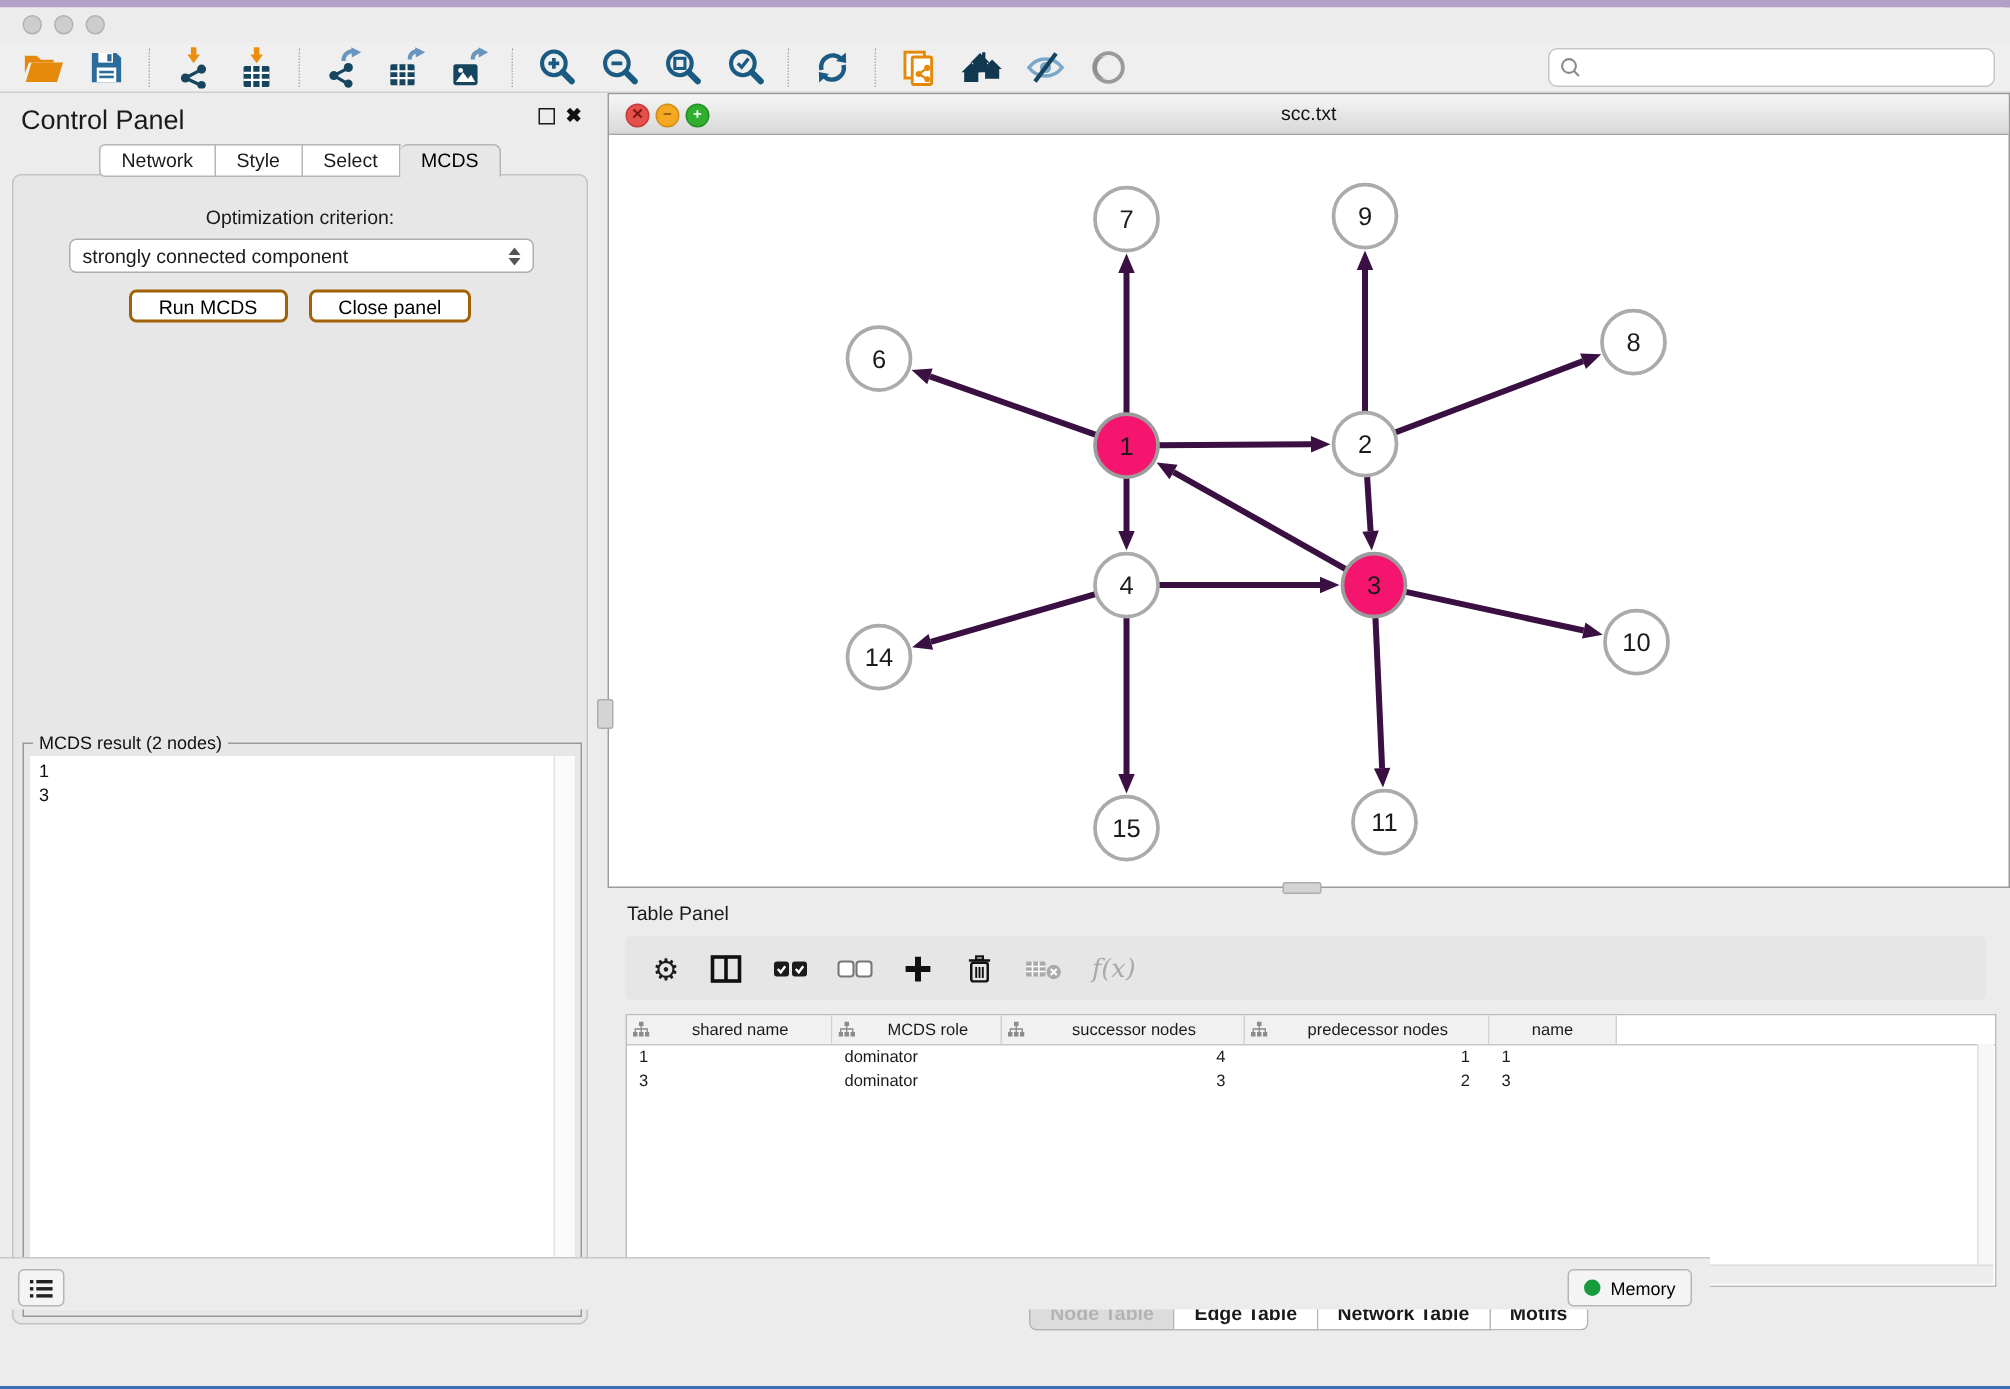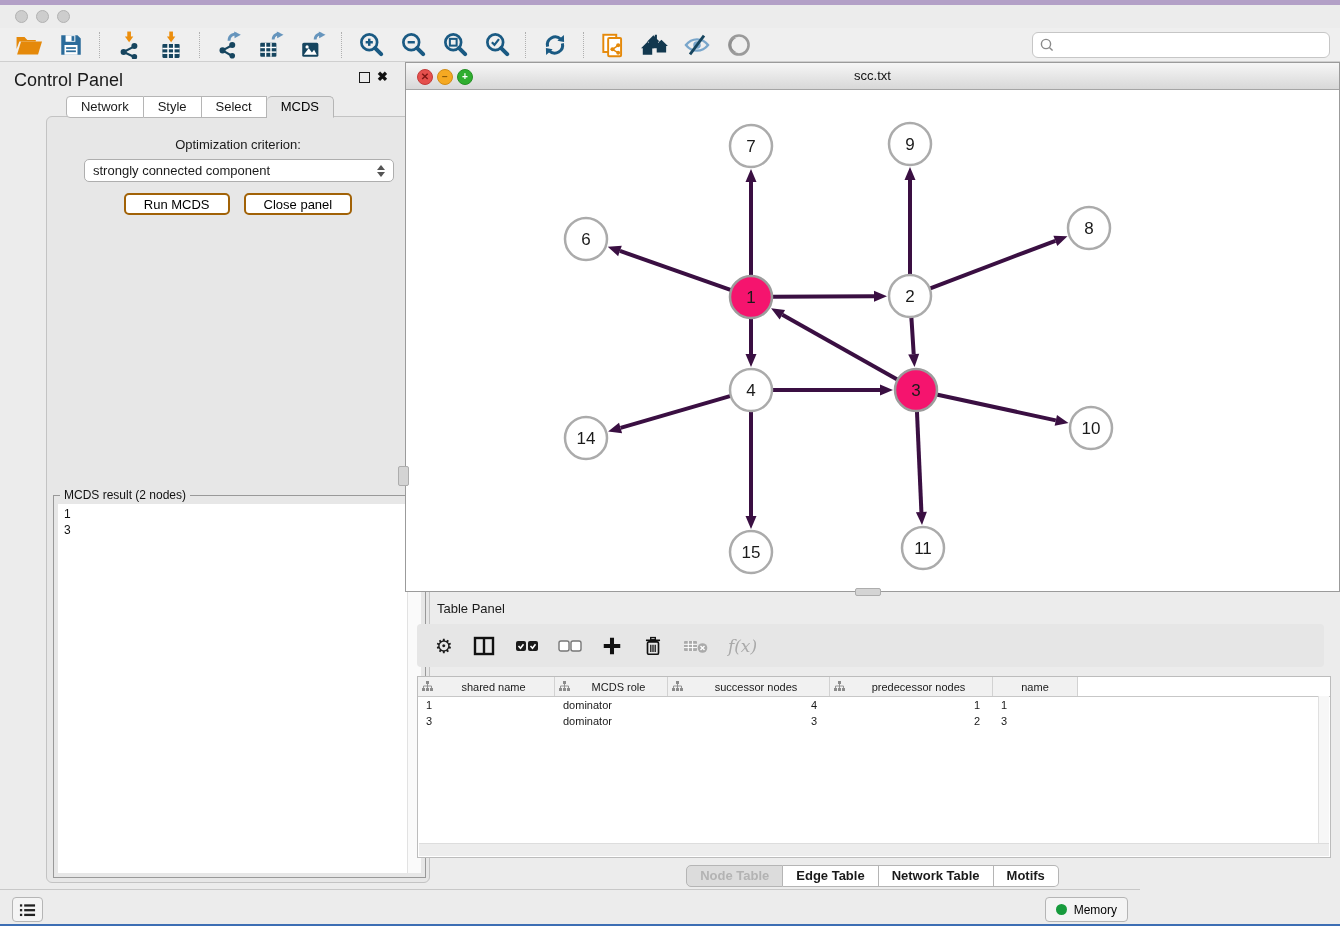--- a/index.html
+++ b/index.html
@@ -35,21 +35,21 @@
   .cp-title{position:absolute;left:14px;top:8px;font-size:18px;}
   .float-ico{position:absolute;width:9px;height:9px;border:1.6px solid #1a1a1a;display:inline-block;}
   .close-ico{position:absolute;font-weight:bold;font-size:13px;color:#111;line-height:12px;}
   .cp-tabs{position:absolute;left:0;top:34px;width:100%;display:flex;justify-content:center;z-index:2;}
   .tab{height:20px;line-height:20px;padding:0 14px;background:#fff;border:1px solid #b5b5b5;
        border-left-width:0;font-size:13px;}
   .tab:first-child{border-left-width:1px;border-top-left-radius:4px;border-bottom-left-radius:4px;}
   .tab.sel{background:#e7e7e7;color:#000000;border-top-right-radius:5px;border-top-left-radius:5px;
            border-bottom-color:#e7e7e7;}
   .cp-body{position:absolute;left:8px;top:54px;width:384px;height:767px;background:#e7e7e7;
-           border:1px solid #c3c3c3;border-radius:6px;box-sizing:border-box;margin-left:38px;}
+           border:1px solid #c3c3c3;border-radius:6px;box-sizing:border-box;}
   .opt-label{position:absolute;left:0;width:100%;top:20px;text-align:center;font-size:13px;}
   .cp-select{position:absolute;left:37px;top:42px;width:310px;height:23px;background:#fff;
              border:1px solid #aeaeae;border-radius:5px;display:flex;align-items:center;
              padding:0 8px;box-sizing:border-box;font-size:13px;}
   .stepper{margin-left:auto;display:flex;flex-direction:column;gap:2px;}
   .stepper i{width:0;height:0;border-left:4px solid transparent;border-right:4px solid transparent;}
   .stepper .up{border-bottom:5px solid #555;}
   .stepper .dn{border-top:5px solid #555;}
   .cp-buttons{position:absolute;left:0;width:100%;top:76px;display:flex;justify-content:center;gap:14px;}
   .btn{height:22px;padding:0 18px;background:#fff;border:2px solid #a16207;border-radius:5px;
@@ -72,21 +72,21 @@
   .tl.grn{background:#2fae2f;border:1px solid #259025;color:#fff;}
   .nw-title{position:absolute;left:0;right:0;top:5px;text-align:center;font-size:13px;color:#111;}
   #graph-svg{position:absolute;left:0;top:27px;}
 
   
   .vsplit{left:398px;top:466px;width:9px;height:18px;background:#d4d4d4;border:1px solid #adadad;border-radius:2px;}
   .hsplit{left:855px;top:588px;width:24px;height:6px;background:#d4d4d4;border:1px solid #adadad;border-radius:2px;}
 
   
   .table-panel{left:405px;top:596px;width:935px;height:292px;}
-  .tp-title{position:absolute;left:13px;top:5px;font-size:13px;margin-left:19px;}
+  .tp-title{position:absolute;left:13px;top:5px;font-size:13px;}
   .tp-toolbar{position:absolute;left:12px;top:28px;width:907px;height:43px;background:#e6e6e6;
               border-radius:4px;display:flex;align-items:center;gap:19px;padding-left:18px;box-sizing:border-box;}
   .tpi{display:flex;align-items:center;justify-content:center;background:none;border:none;padding:0;height:30px;}
   .gear{font-size:20px;color:#1c1c1c;line-height:20px;font-family:"DejaVu Sans",sans-serif;}
   .fx{font-family:"DejaVu Serif",serif;font-style:italic;font-size:17px;color:#a9a9a9;}
   .tablewrap{position:absolute;left:12px;top:80px;width:914px;height:182px;background:#fff;
              border:1px solid #bcbcbc;box-sizing:border-box;}
   .thead{display:flex;height:19px;border-bottom:1px solid #c7c7c7;font-size:11px;}
   .th{background:#f1f1f1;border-right:1px solid #d2d2d2;display:flex;align-items:center;
       box-sizing:border-box;padding:0 4px;}
@@ -98,21 +98,21 @@
   .tb-vscroll{position:absolute;top:19px;right:1px;width:10px;bottom:13px;background:#f7f7f7;border-left:1px solid #e0e0e0;}
   .tb-hscroll{position:absolute;left:1px;right:1px;bottom:1px;height:12px;background:#ededed;border-top:1px solid #ddd;}
   .tp-tabs{position:absolute;left:0;width:100%;top:269px;display:flex;justify-content:center;}
   .tp-tab{height:20px;line-height:20px;padding:0 13px;background:#fff;border:1px solid #b5b5b5;
           border-left-width:0;font-size:13px;font-weight:bold;}
   .tp-tab:first-child{border-left-width:1px;border-top-left-radius:5px;border-bottom-left-radius:5px;}
   .tp-tab:last-child{border-top-right-radius:5px;border-bottom-right-radius:5px;}
   .tp-tab.sel{background:#dcdcdc;color:#b3b3b3;}
 
   
-  .statusbar{left:0;top:889px;width:1140px;height:34px;border-top:1px solid #c8c8c8;background:#ececec;}
+  .statusbar{left:0;top:838px;width:1140px;height:34px;border-top:1px solid #c8c8c8;background:#ececec;}
   .sb-btn{position:absolute;top:7px;height:25px;background:#f4f4f4;border:1px solid #b5b5b5;border-radius:4px;
           display:flex;align-items:center;justify-content:center;font-size:12px;font-family:"Liberation Sans",sans-serif;}
   .memdot{width:11px;height:11px;border-radius:50%;background:#179b3d;margin-right:7px;}
 </style>
 </head>
 <body>
 
 <div id="app">
   <div class="abs strip-top"></div>
   <div class="abs strip-right"></div>

